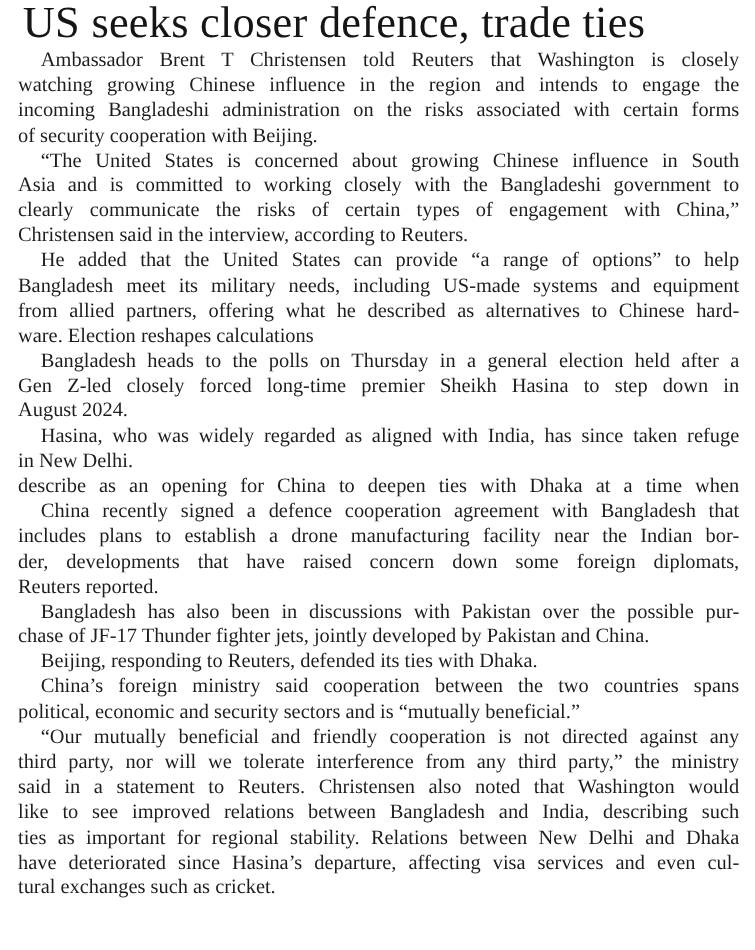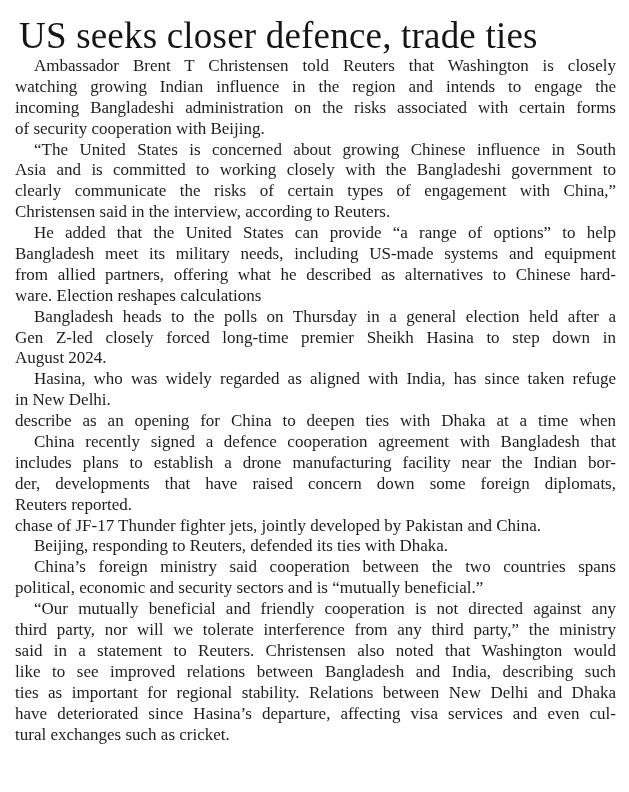--- a/index.html
+++ b/index.html
@@ -5,21 +5,21 @@
   html, body {
     margin: 0;
     padding: 0;
     background: #ffffff;
   }
   .page {
     position: relative;
     width: 629px;
     height: 792px;
     box-sizing: border-box;
-    padding: 16px 13px 0 15px;
+    padding: 0 13px 0 15px;
     background: #ffffff;
     color: #1d1d1d;
     font-family: "Liberation Serif", serif;
     overflow: hidden;
   }
   .headline {
     font-family: "Liberation Serif", serif;
     font-weight: 400;
     font-size: 37px;
     line-height: 39px;
@@ -50,41 +50,42 @@
     text-align-last: left;
   }
 </style>
 </head>
 <body>
 
 <div class="page">
   <h1 class="headline">US seeks closer defence, trade ties</h1>
   <div class="body-text" id="article-body">
       <div class="line first">Ambassador Brent T Christensen told Reuters that Washington is closely</div>
-      <div class="line">watching growing Indian influence in the region and intends to engage the</div>
+      <div class="line">watching growing Chinese influence in the region and intends to engage the</div>
       <div class="line">incoming Bangladeshi administration on the risks associated with certain forms</div>
       <div class="line last">of security cooperation with Beijing.</div>
       <div class="line first">“The United States is concerned about growing Chinese influence in South</div>
       <div class="line">Asia and is committed to working closely with the Bangladeshi government to</div>
       <div class="line">clearly communicate the risks of certain types of engagement with China,”</div>
       <div class="line last">Christensen said in the interview, according to Reuters.</div>
       <div class="line first">He added that the United States can provide “a range of options” to help</div>
       <div class="line">Bangladesh meet its military needs, including US-made systems and equipment</div>
       <div class="line">from allied partners, offering what he described as alternatives to Chinese hard-</div>
       <div class="line last">ware. Election reshapes calculations</div>
       <div class="line first">Bangladesh heads to the polls on Thursday in a general election held after a</div>
       <div class="line">Gen Z-led closely forced long-time premier Sheikh Hasina to step down in</div>
       <div class="line last">August 2024.</div>
       <div class="line first">Hasina, who was widely regarded as aligned with India, has since taken refuge</div>
       <div class="line last">in New Delhi.</div>
       <div class="line">describe as an opening for China to deepen ties with Dhaka at a time when</div>
       <div class="line first">China recently signed a defence cooperation agreement with Bangladesh that</div>
       <div class="line">includes plans to establish a drone manufacturing facility near the Indian bor-</div>
       <div class="line">der, developments that have raised concern down some foreign diplomats,</div>
       <div class="line last">Reuters reported.</div>
+      <div class="line first">Bangladesh has also been in discussions with Pakistan over the possible pur-</div>
       <div class="line last">chase of JF-17 Thunder fighter jets, jointly developed by Pakistan and China.</div>
       <div class="line first last">Beijing, responding to Reuters, defended its ties with Dhaka.</div>
       <div class="line first">China’s foreign ministry said cooperation between the two countries spans</div>
       <div class="line last">political, economic and security sectors and is “mutually beneficial.”</div>
       <div class="line first">“Our mutually beneficial and friendly cooperation is not directed against any</div>
       <div class="line">third party, nor will we tolerate interference from any third party,” the ministry</div>
       <div class="line">said in a statement to Reuters. Christensen also noted that Washington would</div>
       <div class="line">like to see improved relations between Bangladesh and India, describing such</div>
       <div class="line">ties as important for regional stability. Relations between New Delhi and Dhaka</div>
       <div class="line">have deteriorated since Hasina’s departure, affecting visa services and even cul-</div>

